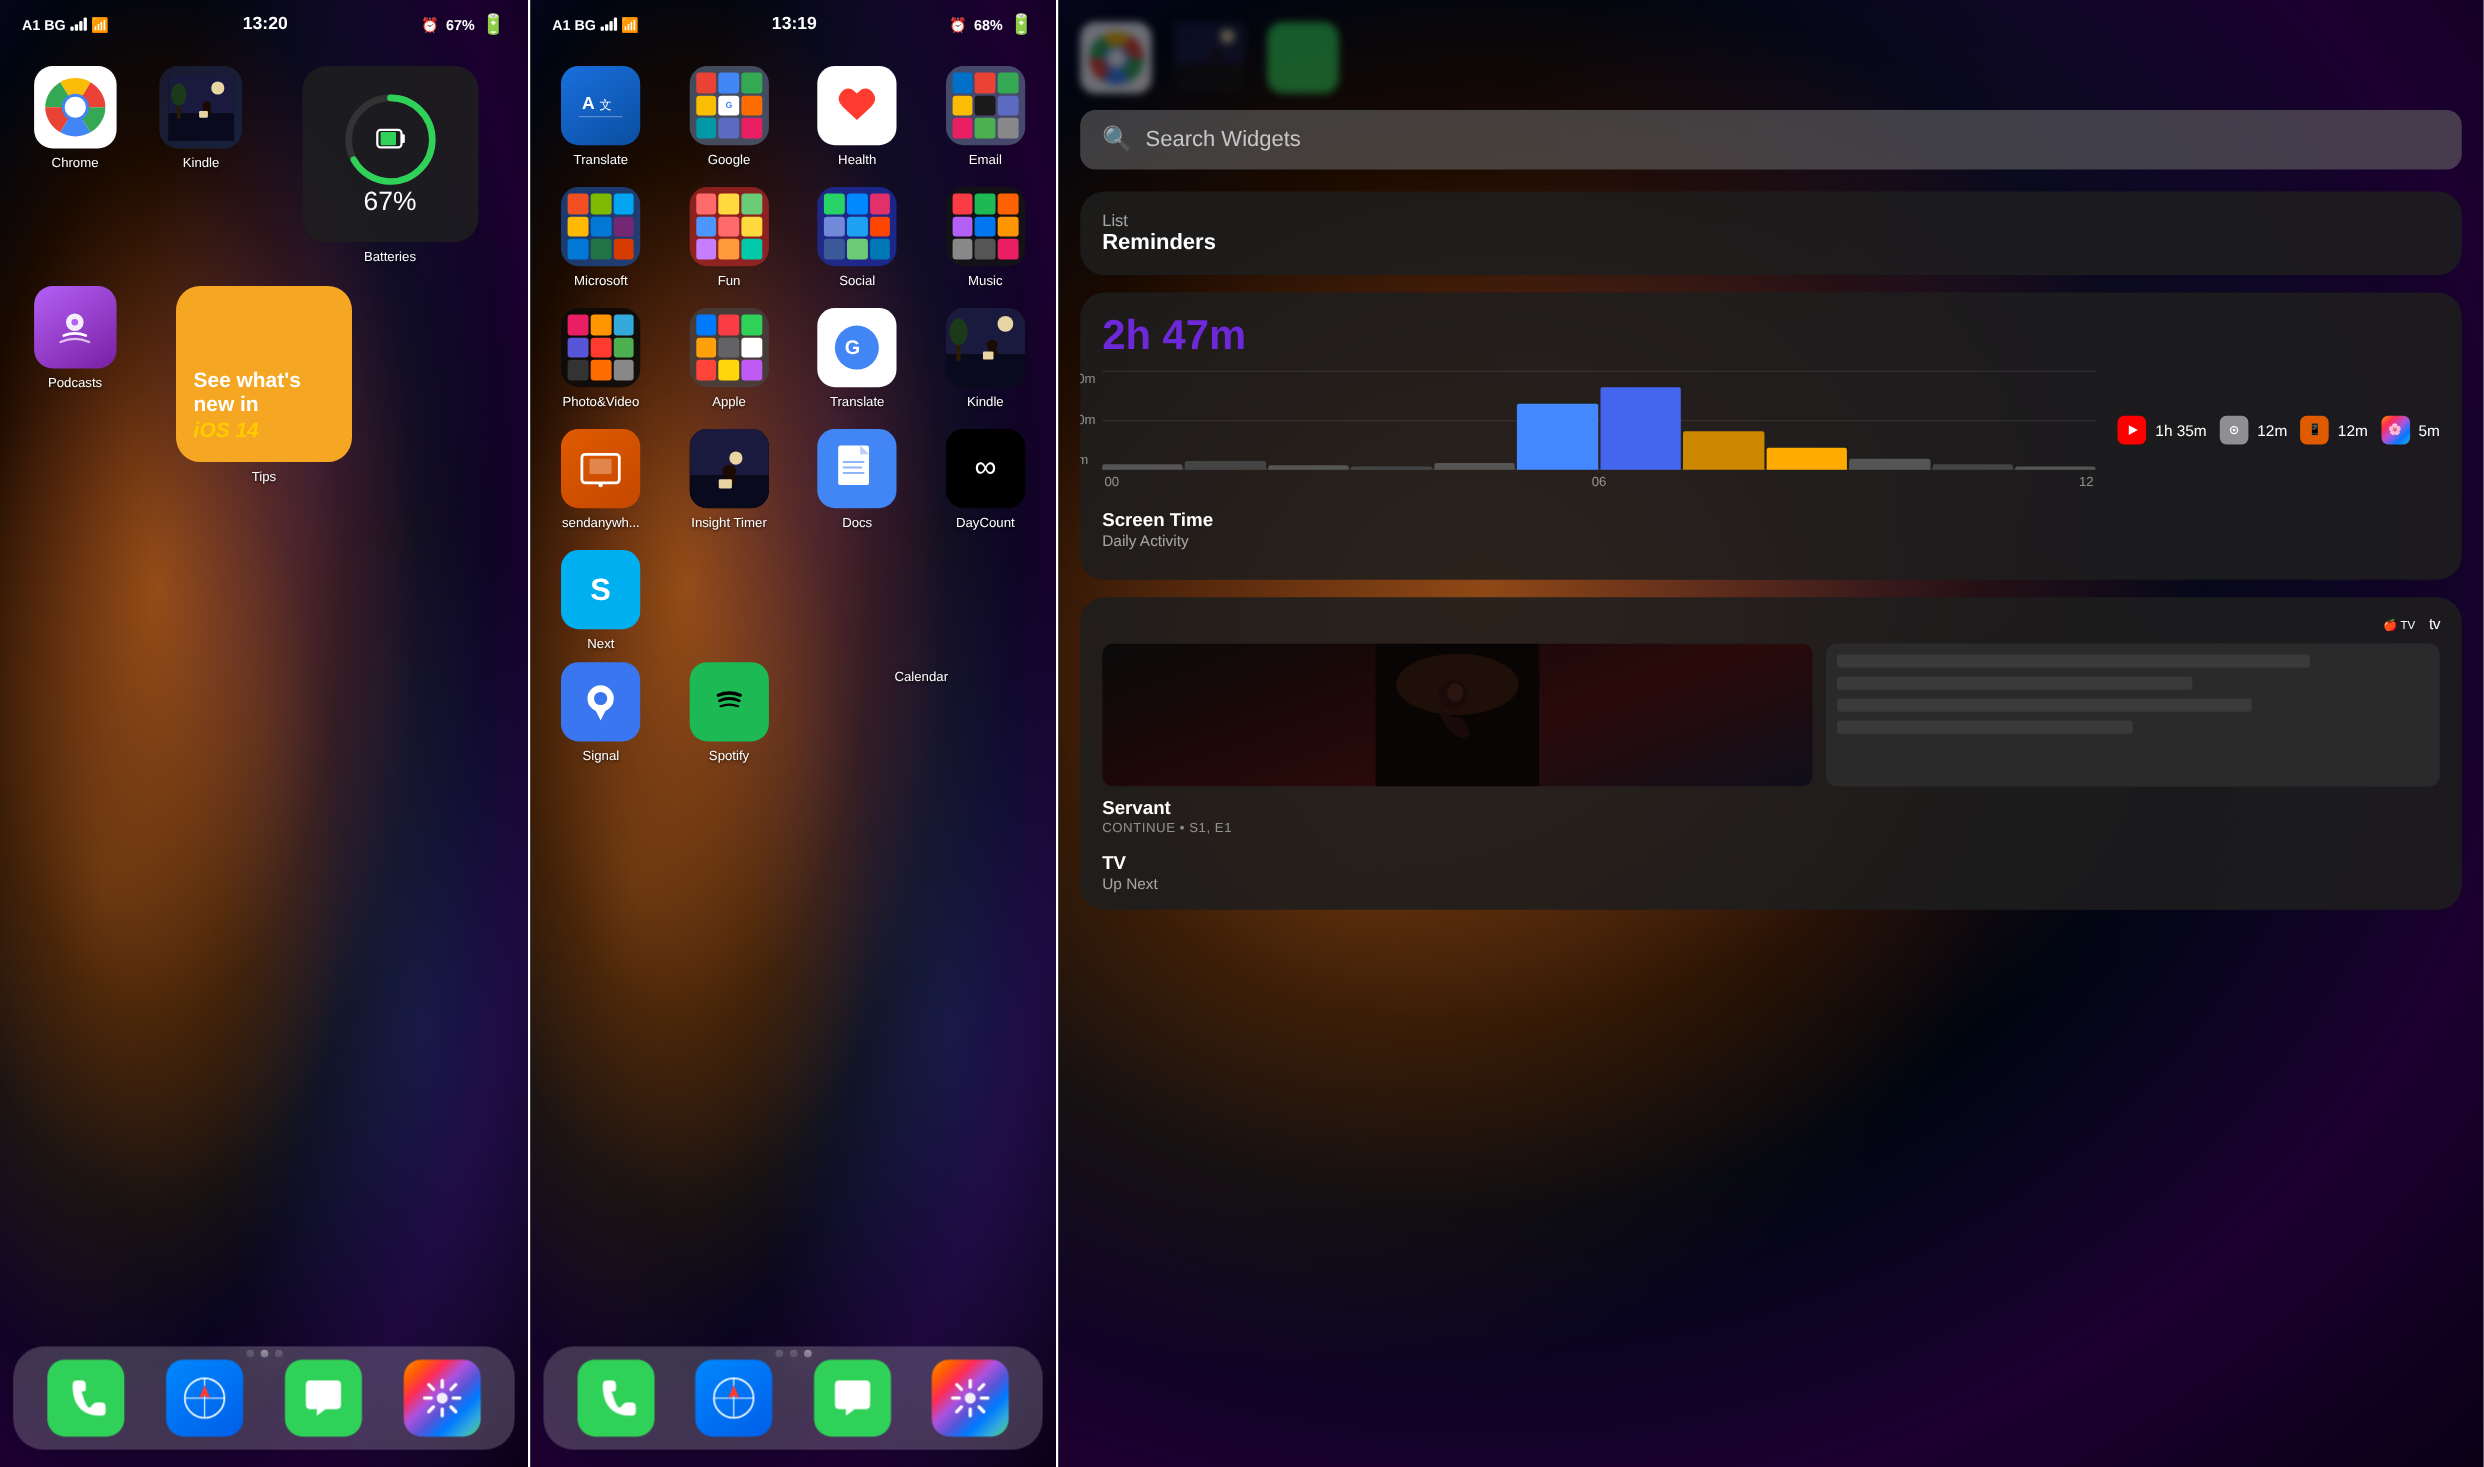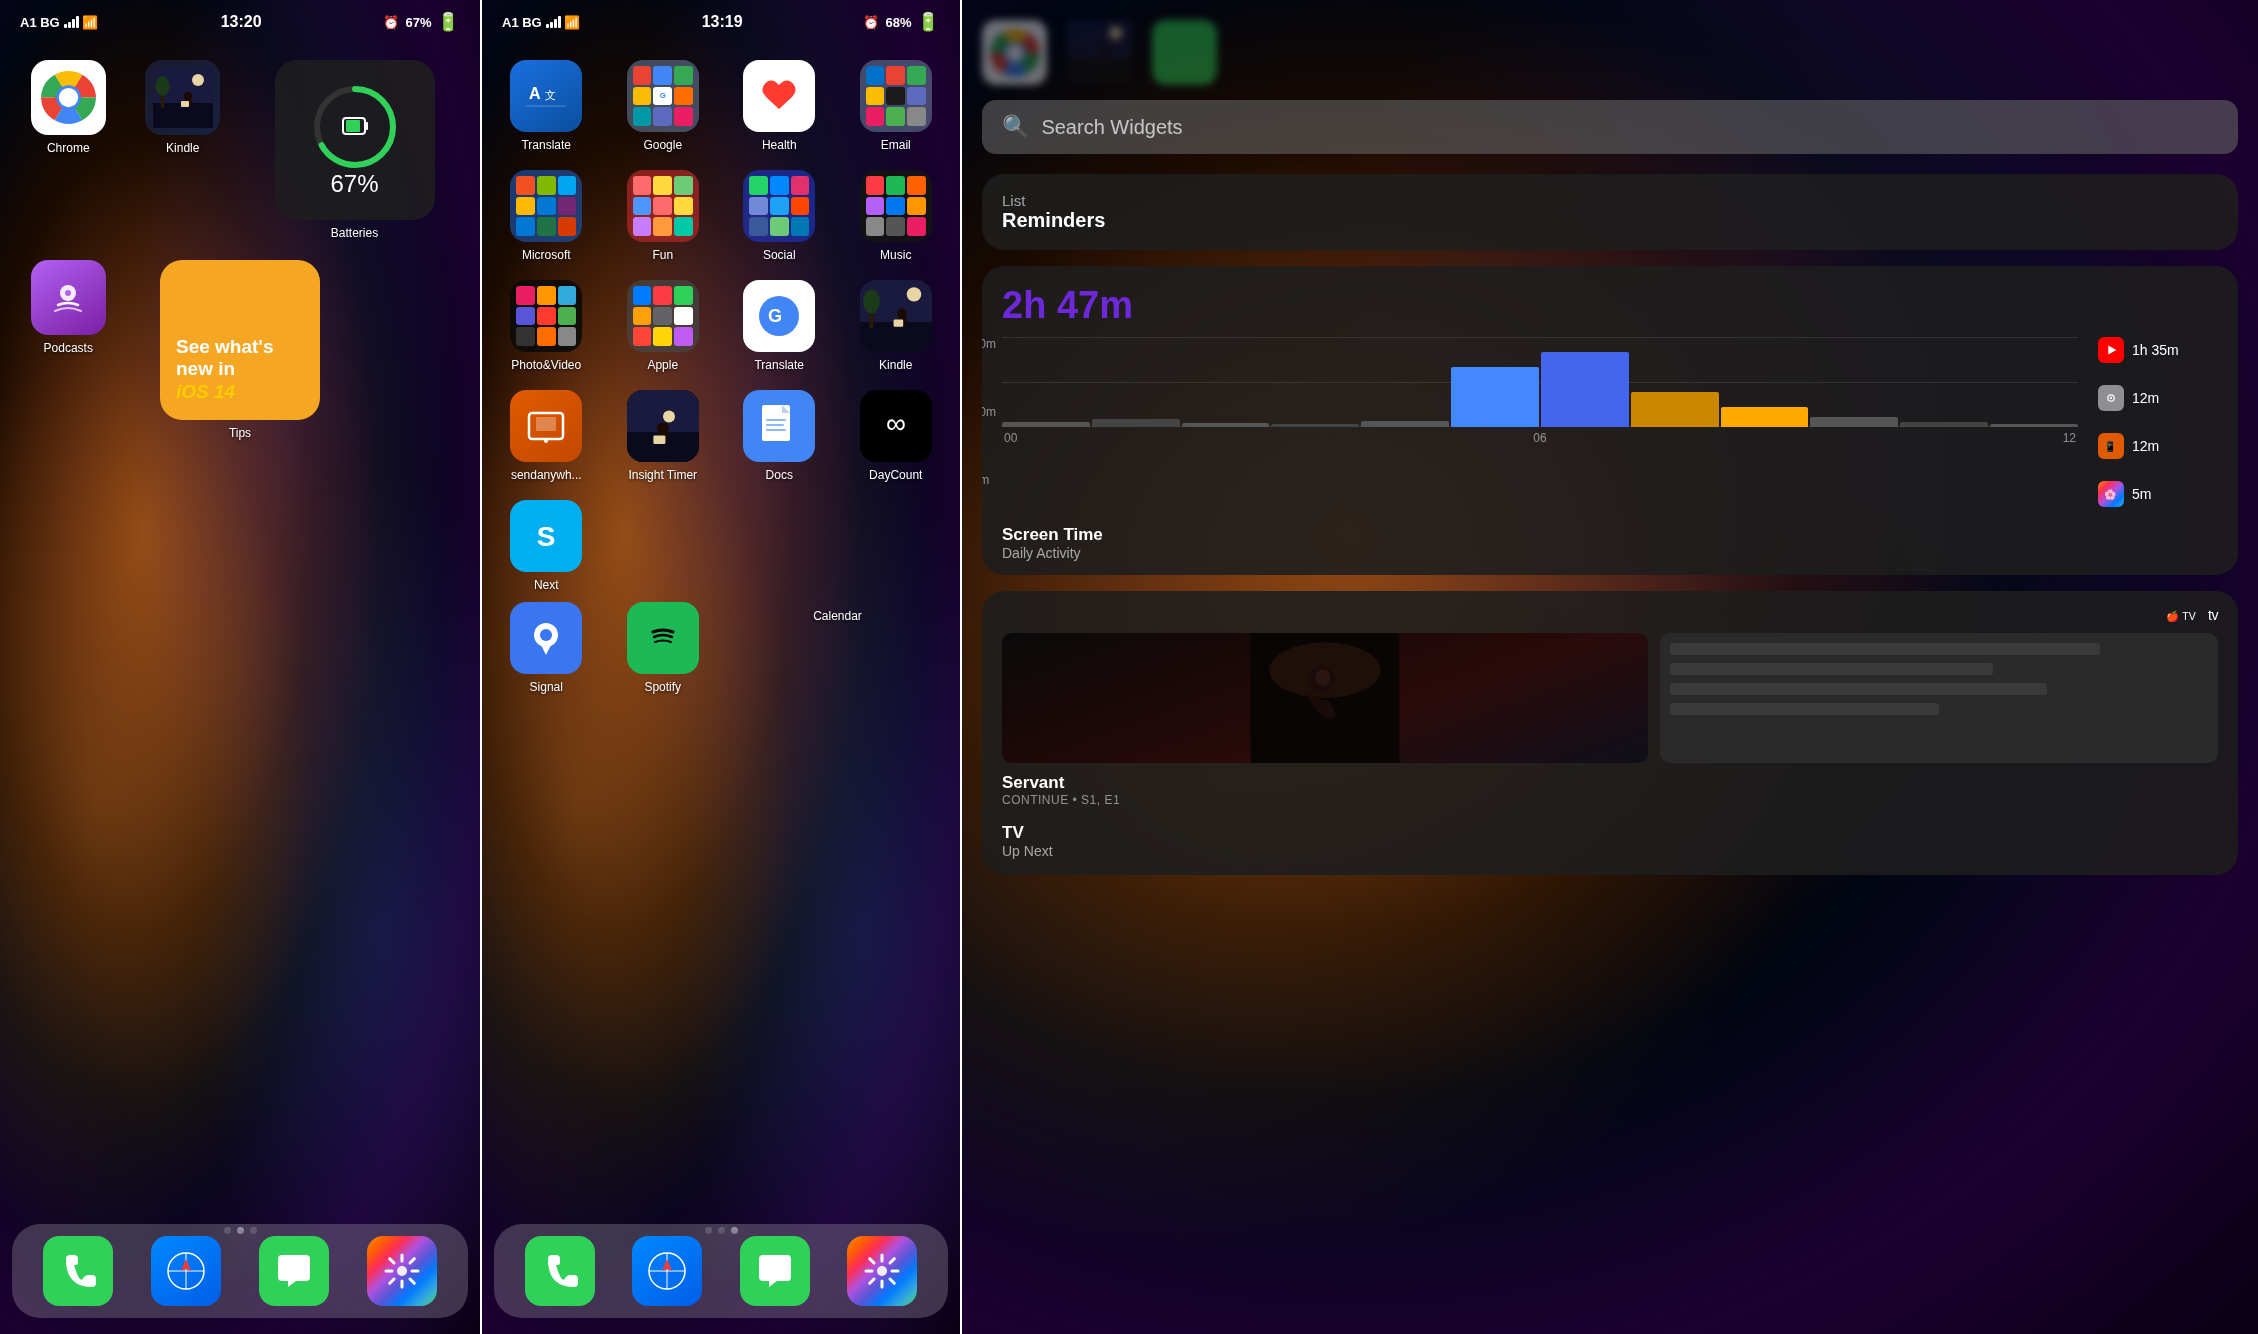--- a/index.html
+++ b/index.html
@@ -805,21 +805,21 @@
               </div>
             </div>
 
             <div style="display:flex; justify-content:space-between; color:rgba(255,255,255,0.5); font-size:12px; margin-top:4px; padding: 0 2px;">
               <span>00</span>
               <span>06</span>
               <span>12</span>
             </div>
           </div>
 
-          <div style="display:flex; flex-direction:column; gap:22px; min-width:120px;text-align:right;">
+          <div style="display:flex; flex-direction:row; gap:12px; min-width:120px;text-align:right;">
 
             <div style="display:flex; align-items:center; gap:8px;">
               <div style="width:26px; height:26px; border-radius:6px; background:#ff0000; display:flex; align-items:center; justify-content:center;">
                 <svg viewBox="0 0 20 20" width="18" height="18">
                     <polygon points="7,5 16,10 7,15" fill="white"></polygon>
                   </svg>
               </div>
               <span style="color:white; font-size:14px; font-weight:500;">1h 35m</span>
             </div>
 
@@ -842,21 +842,21 @@
 
             <div style="display:flex; align-items:center; gap:8px;">
               <div style="width:26px; height:26px; border-radius:6px; background:linear-gradient(135deg,#ff9500,#ff2d55,#af52de,#007aff,#34aadc); display:flex; align-items:center; justify-content:center;">
                 <span style="color:white; font-size:10px;">🌸</span>
               </div>
               <span style="color:white; font-size:14px; font-weight:500;">5m</span>
             </div>
           </div>
         </div>
       </div>
-      <div style="padding:0 20px 14px; display:flex; justify-content:space-between; align-items:center;">
+      <div style="padding:0 20px 28px; display:flex; justify-content:space-between; align-items:center;">
         <div>
           <div style="color:white; font-size:17px; font-weight:700;">Screen Time</div>
           <div style="color:rgba(255,255,255,0.6); font-size:14px;">Daily Activity</div>
         </div>
       </div>
     </div>
 
     <div class="widget-card">
       <div style="padding:16px 20px 10px; display:flex; justify-content:space-between; align-items:center;">
         <div>

